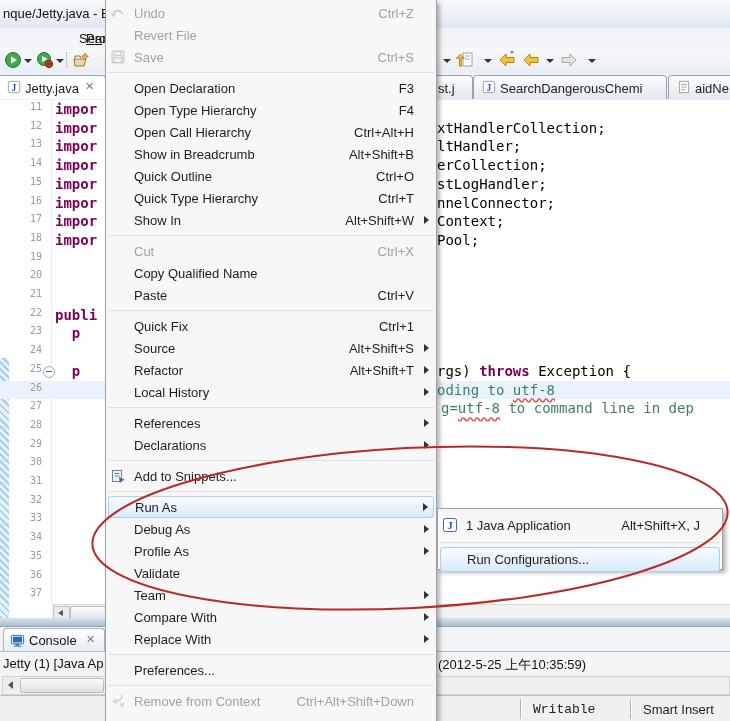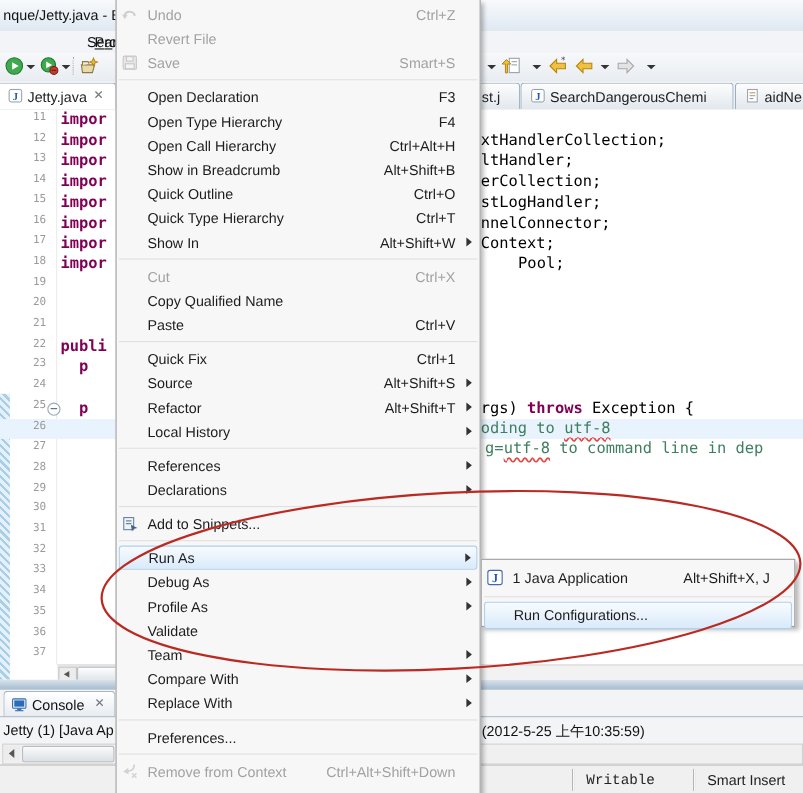--- a/index.html
+++ b/index.html
@@ -200,21 +200,21 @@
         <span class="code" style="left: 437px;"><span>nnelConnector;</span></span>
       </div>
       <div class="row" style="top: 112.2px; height: 18.7px;">
         <span class="lnum">17</span>
         <span class="code kw" style="left: 55px;">impor</span>
         <span class="code" style="left: 437px;"><span>Context;</span></span>
       </div>
       <div class="row" style="top: 130.9px; height: 18.7px;">
         <span class="lnum">18</span>
         <span class="code kw" style="left: 55px;">impor</span>
-        <span class="code" style="left: 437px; padding-left: 34px;"><span>Pool;</span></span>
+        <span class="code" style="left: 437px;"><span>Pool;</span></span>
       </div>
       <div class="row" style="top: 149.6px; height: 18.7px;">
         <span class="lnum">19</span>
       </div>
       <div class="row" style="top: 168.3px; height: 18.7px;">
         <span class="lnum">20</span>
       </div>
       <div class="row" style="top: 187px; height: 18.7px;">
         <span class="lnum">21</span>
       </div>
@@ -321,21 +321,21 @@
         <span class="sc"></span>
         <span class="ar"></span>
       </div>
       <div class="mi dis">
         <span class="ic"><svg viewBox="0 0 16 16">
             <rect x="2" y="2" width="12" height="12" rx="1" fill="#d9d9d9" stroke="#9a9a9a"></rect>
             <rect x="5" y="2.5" width="6" height="4" fill="#f2f2f2" stroke="#9a9a9a"></rect>
             <rect x="4" y="9" width="8" height="4.5" fill="#f2f2f2" stroke="#9a9a9a"></rect>
           </svg></span>
         <span class="lb">Save</span>
-        <span class="sc">Smart+S</span>
+        <span class="sc">Ctrl+S</span>
         <span class="ar"></span>
       </div>
       <div class="msep"></div>
       <div class="mi">
         <span class="ic"></span>
         <span class="lb">Open Declaration</span>
         <span class="sc">F3</span>
         <span class="ar"></span>
       </div>
       <div class="mi">

